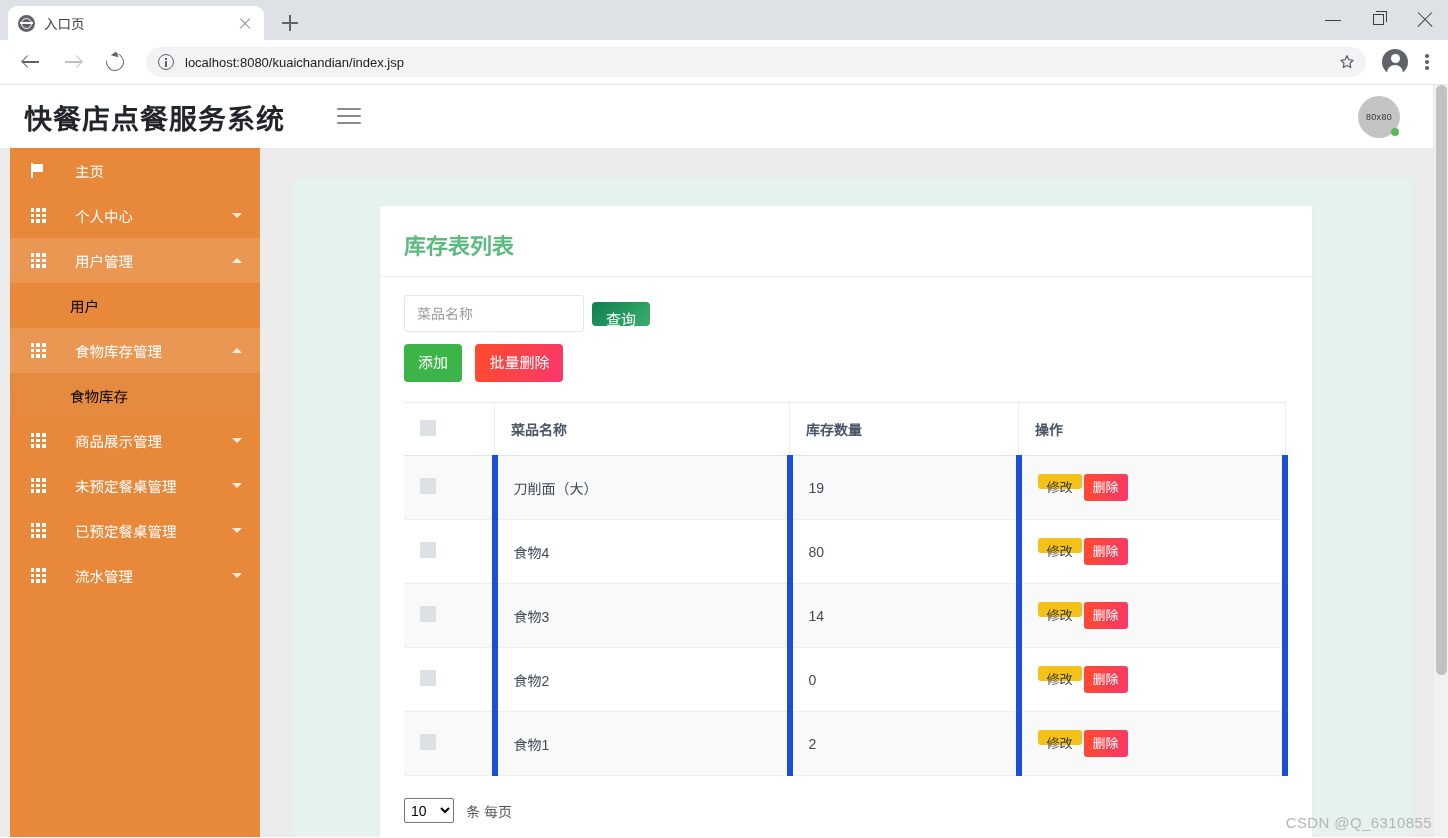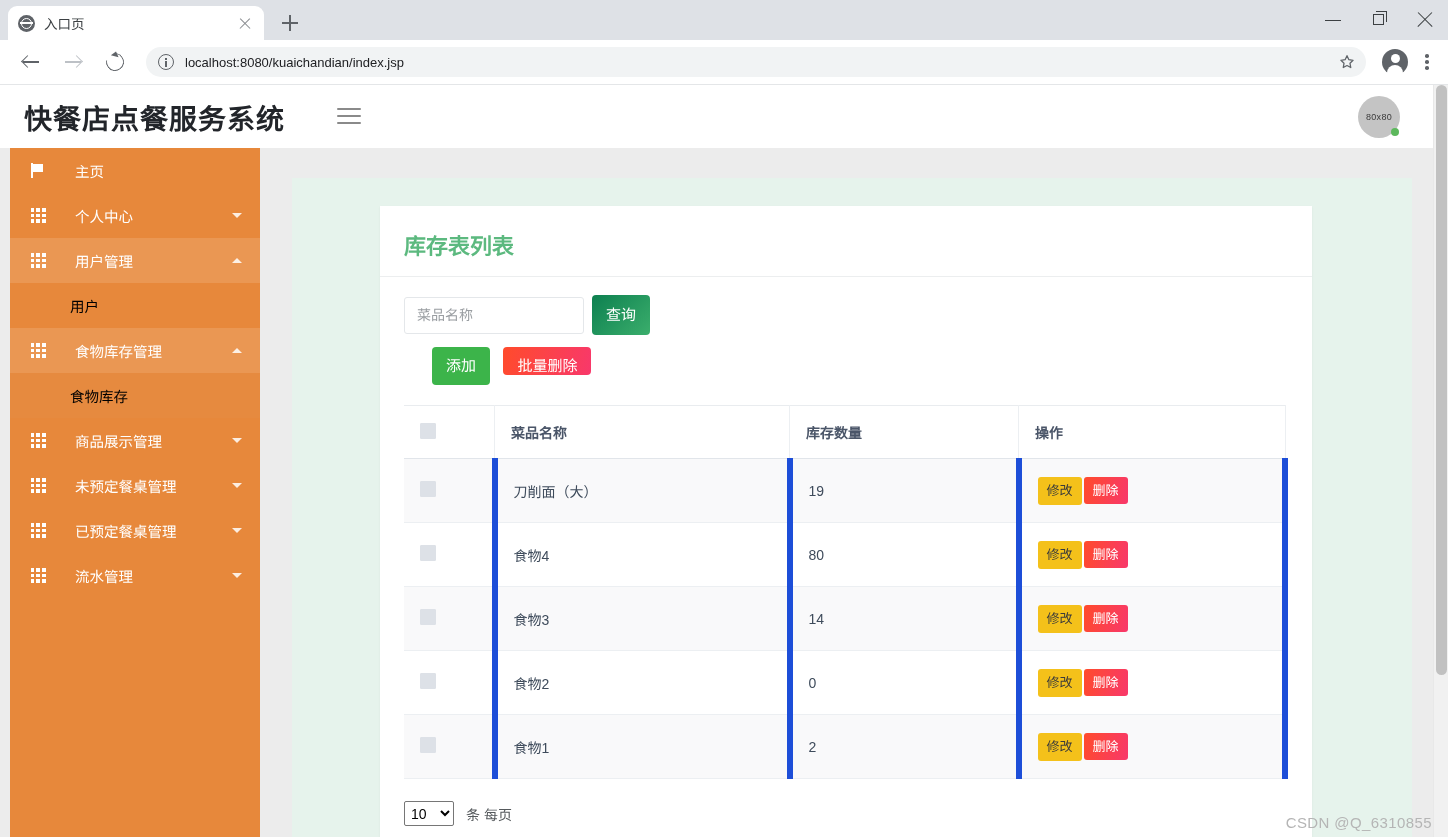--- a/index.html
+++ b/index.html
@@ -410,36 +410,35 @@
     border-radius: 4px;
     color: #ffffff;
     font-size: 15px;
     font-family: inherit;
     cursor: pointer;
     padding: 0 14px;
     height: 36px;
     line-height: 36px;
     display: inline-block;
     box-sizing: border-box;
-    margin-left: 28px;
   }
   .btn-search {
     background: linear-gradient(135deg, #0d8050 0%, #3bae6c 100%);
     margin-left: 8px;
-    height: 40px;
+    height: 24px;
   }
   .btn-add {
     background: #3cb44a;
     margin-top: 12px;
     height: 38px; line-height: 38px;
   }
   .btn-batch-del {
     background: linear-gradient(105deg, #ff4b2b 0%, #f8386b 100%);
     margin-left: 9px; margin-top: 12px;
-    height: 28px; line-height: 38px;
+    height: 38px; line-height: 38px;
   }
 
   table.data-table {
     width: 100%;
     border-collapse: collapse;
     margin-top: 20px;
     font-size: 14px;
     color: #3e4b5b;
   }
   table.data-table th {
@@ -472,21 +471,21 @@
     border: 1px solid #dde1e7;
     border-radius: 1px;
     display: inline-block;
     cursor: pointer;
   }
   .btn-edit {
     background: #f4c11a;
     color: #3b3b3b;
     font-size: 13px;
     padding: 0 9px;
-    height: 28px; line-height: 27px;
+    height: 15px; line-height: 27px;
     border-radius: 3px;
     display: inline-block;
     cursor: pointer;
   }
   .btn-del {
     background: linear-gradient(105deg, #ff4b2b 0%, #f8386b 100%);
     color: #ffffff;
     font-size: 13px;
     padding: 0 9px;
     height: 27px; line-height: 27px;

